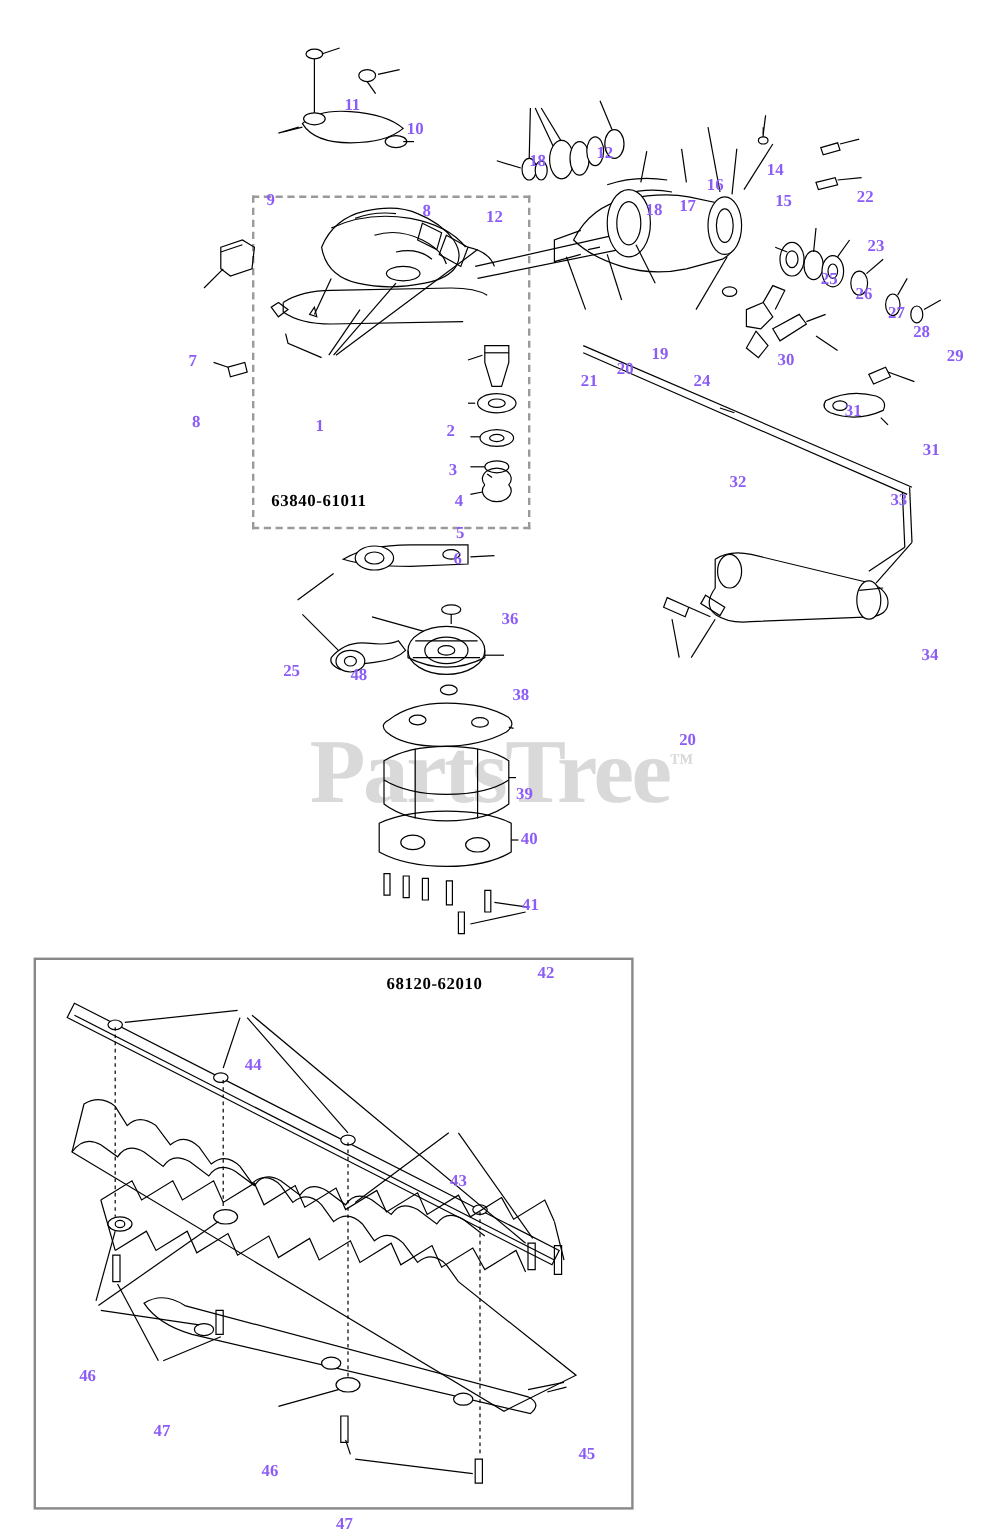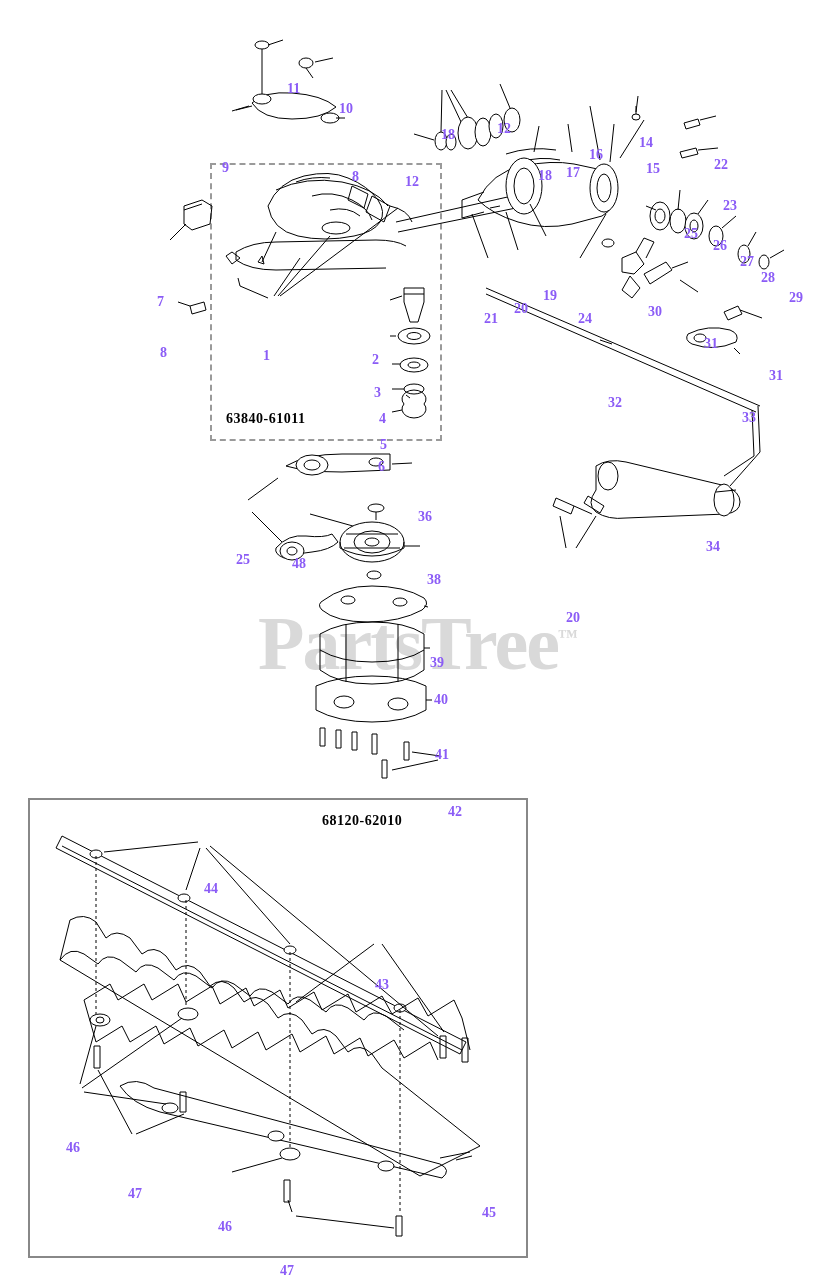--- a/index.html
+++ b/index.html
@@ -357,34 +357,34 @@
       <div class="callout" style="left: 684px; top: 179px;">25</div>
       <div class="callout" style="left: 713px; top: 191px;">26</div>
       <div class="callout" style="left: 740px; top: 207px;">27</div>
       <div class="callout" style="left: 761px; top: 223px;">28</div>
       <div class="callout" style="left: 789px; top: 243px;">29</div>
       <div class="callout" style="left: 157px; top: 247px;">7</div>
       <div class="callout" style="left: 543px; top: 241px;">19</div>
       <div class="callout" style="left: 514px; top: 254px;">20</div>
       <div class="callout" style="left: 484px; top: 264px;">21</div>
       <div class="callout" style="left: 578px; top: 264px;">24</div>
-      <div class="callout" style="left: 648px; top: 257px;">30</div>
+      <div class="callout" style="left: 648px; top: 246px;">30</div>
       <div class="callout" style="left: 704px; top: 289px;">31</div>
       <div class="callout" style="left: 769px; top: 321px;">31</div>
       <div class="callout" style="left: 160px; top: 298px;">8</div>
       <div class="callout" style="left: 263px; top: 301px;">1</div>
       <div class="callout" style="left: 372px; top: 305px;">2</div>
       <div class="callout" style="left: 374px; top: 338px;">3</div>
       <div class="callout" style="left: 379px; top: 364px;">4</div>
       <div class="callout" style="left: 380px; top: 390px;">5</div>
       <div class="callout" style="left: 378px; top: 412px;">6</div>
       <div class="callout" style="left: 608px; top: 348px; text-align: right;">32</div>
       <div class="callout" style="left: 742px; top: 363px;">33</div>
       <div class="callout" style="left: 418px; top: 462px; text-align: center;">36</div>
-      <div class="callout" style="left: 706px; top: 492px;">34</div>
+      <div class="callout" style="left: 768px; top: 492px;">34</div>
       <div class="callout" style="left: 236px; top: 505px;">25</div>
       <div class="callout" style="left: 292px; top: 509px;">48</div>
       <div class="callout" style="left: 427px; top: 525px; text-align: center;">38</div>
       <div class="callout" style="left: 566px; top: 563px;">20</div>
       <div class="callout" style="left: 430px; top: 608px;">39</div>
       <div class="callout" style="left: 434px; top: 645px;">40</div>
       <div class="callout" style="left: 435px; top: 700px;">41</div>
       <div class="callout" style="left: 448px; top: 757px;">42</div>
       <div class="callout" style="left: 204px; top: 834px;">44</div>
       <div class="callout" style="left: 375px; top: 930px;">43</div>

